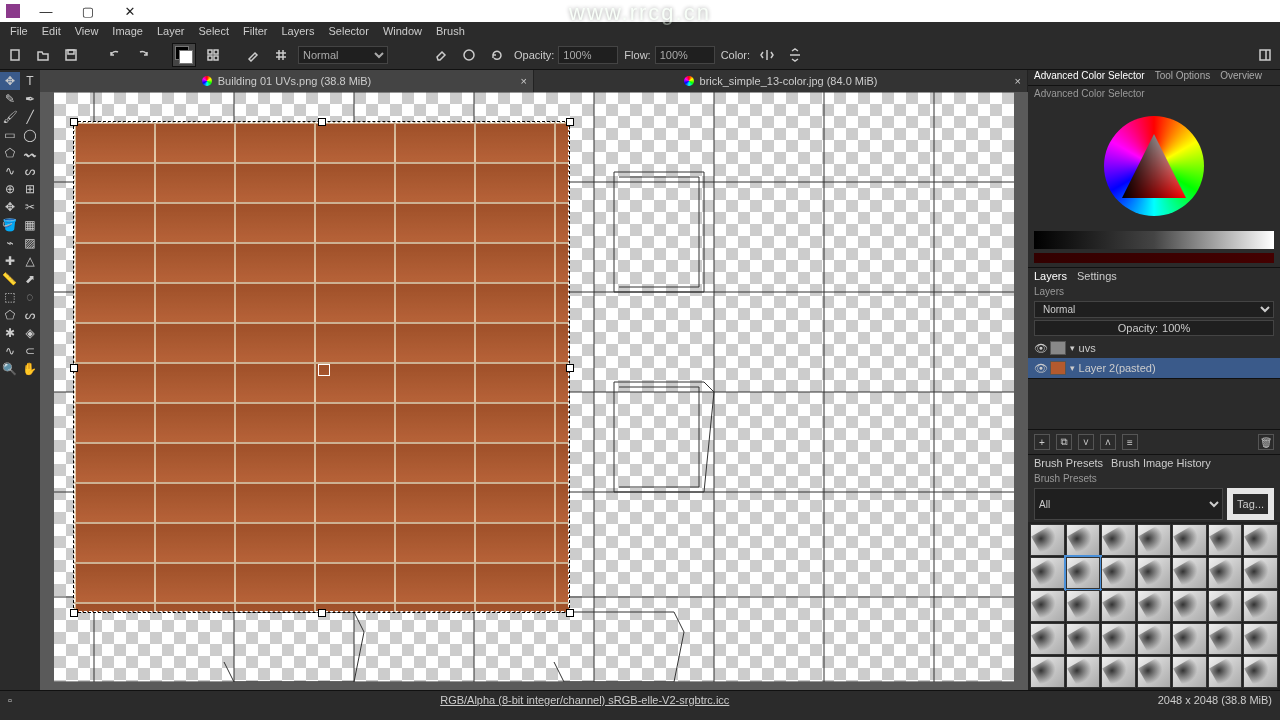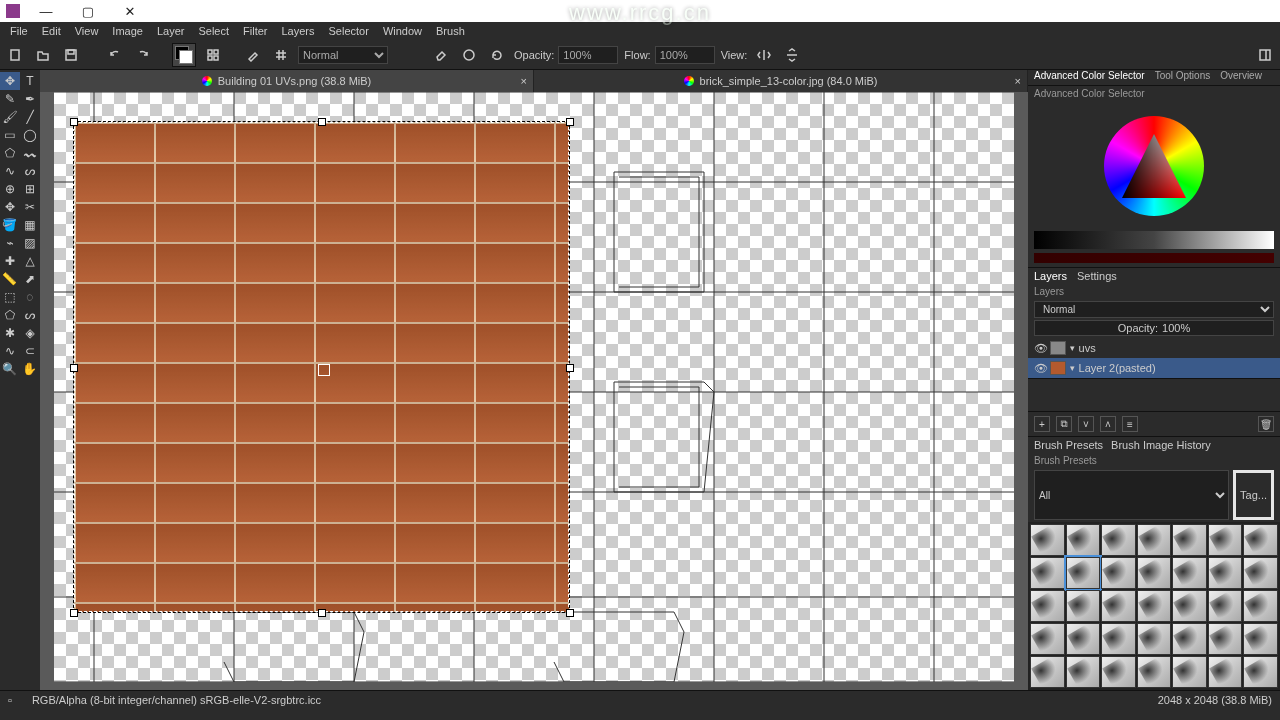--- a/index.html
+++ b/index.html
@@ -180,21 +180,21 @@
     </div>
   <div class="opt">
     <span>Opacity:</span>
     <input value="100%" style="">
   </div>
   <div class="opt">
     <span>Flow:</span>
     <input value="100%" style="">
   </div>
   <div class="opt">
-    <span>View:</span>
+    <span>Color:</span>
   </div>
   <div class="tbtn">
       <svg class="icon">
         <path d="M7 2v10M3 4l-2 3 2 3M11 4l2 3-2 3"></path>
       </svg>
     </div>
   <div class="tbtn">
       <svg class="icon">
         <path d="M2 7h10M4 3l3-2 3 2M4 11l3 2 3-2"></path>
       </svg>
@@ -363,21 +363,21 @@
     </div>
 
     <div class="brush-section">
       <div class="brush-tabs">
         <span class="active">Brush Presets</span>
         <span>Brush Image History</span>
       </div>
       <div class="section-title">Brush Presets</div>
       <div class="brush-filter">
         <select><option>All</option></select>
-        <div style="border:3px solid #e5e5e5;padding:16px 4px;display:flex;align-items:flex-start;">
+        <div style="border:6px solid #e5e5e5;padding:4px 4px;display:flex;align-items:flex-start;">
             <span>Tag...</span>
           </div>
       </div>
       <div class="brush-grid">
 
         <div class="brush"></div>
           <div class="brush"></div>
           <div class="brush"></div>
           <div class="brush"></div>
           <div class="brush"></div>
@@ -411,17 +411,17 @@
           <div class="brush"></div>
           <div class="brush"></div>
           <div class="brush"></div>
       </div>
     </div>
   </div>
 </div>
 
 <div class="statusbar">
   <span>▫</span>
-  <span style="flex:1;text-align:left;">RGB/Alpha (8-bit integer/channel)  sRGB-elle-V2-srgbtrc.icc</span>
+  <span style="flex:1;text-align:center;text-decoration:underline;">RGB/Alpha (8-bit integer/channel)  sRGB-elle-V2-srgbtrc.icc</span>
   <span>2048 x 2048 (38.8 MiB)</span>
 </div>
 
 <div class="watermark">www.rrcg.cn</div>
 
 </body></html>

